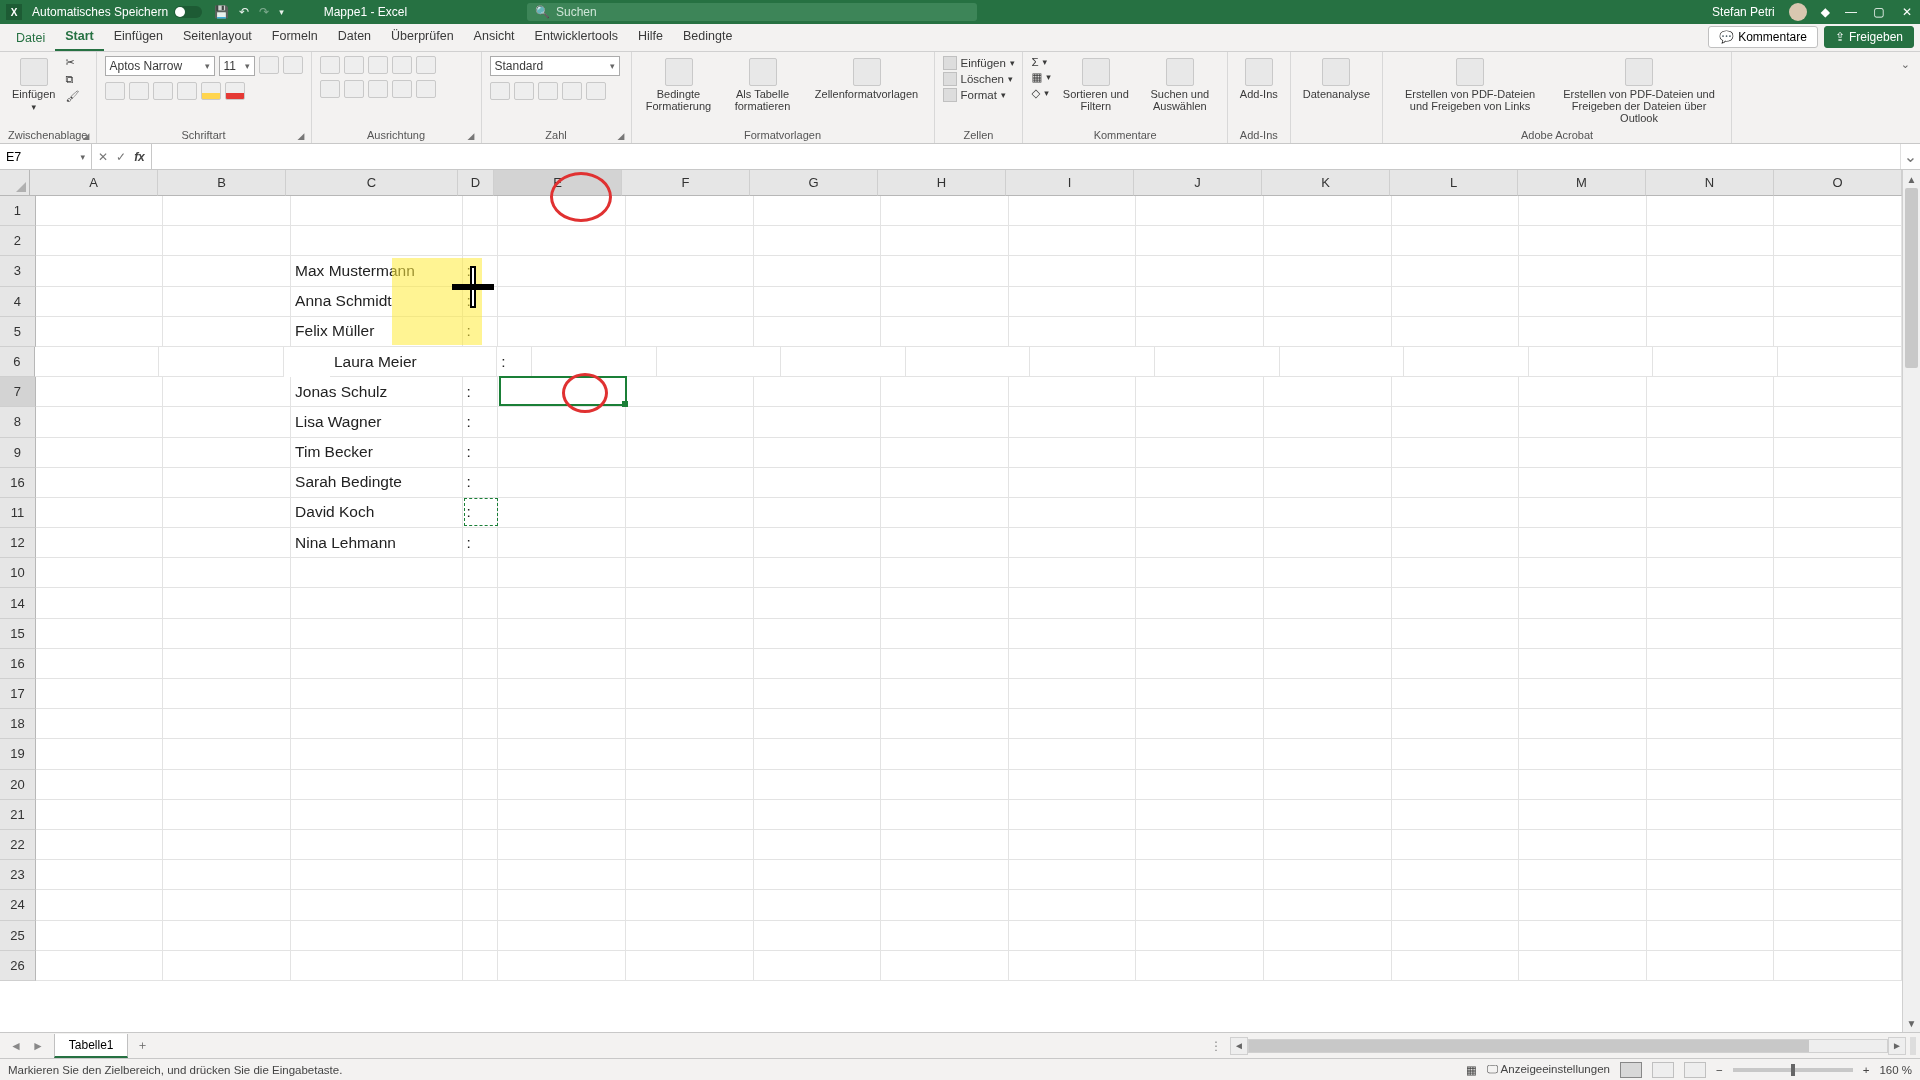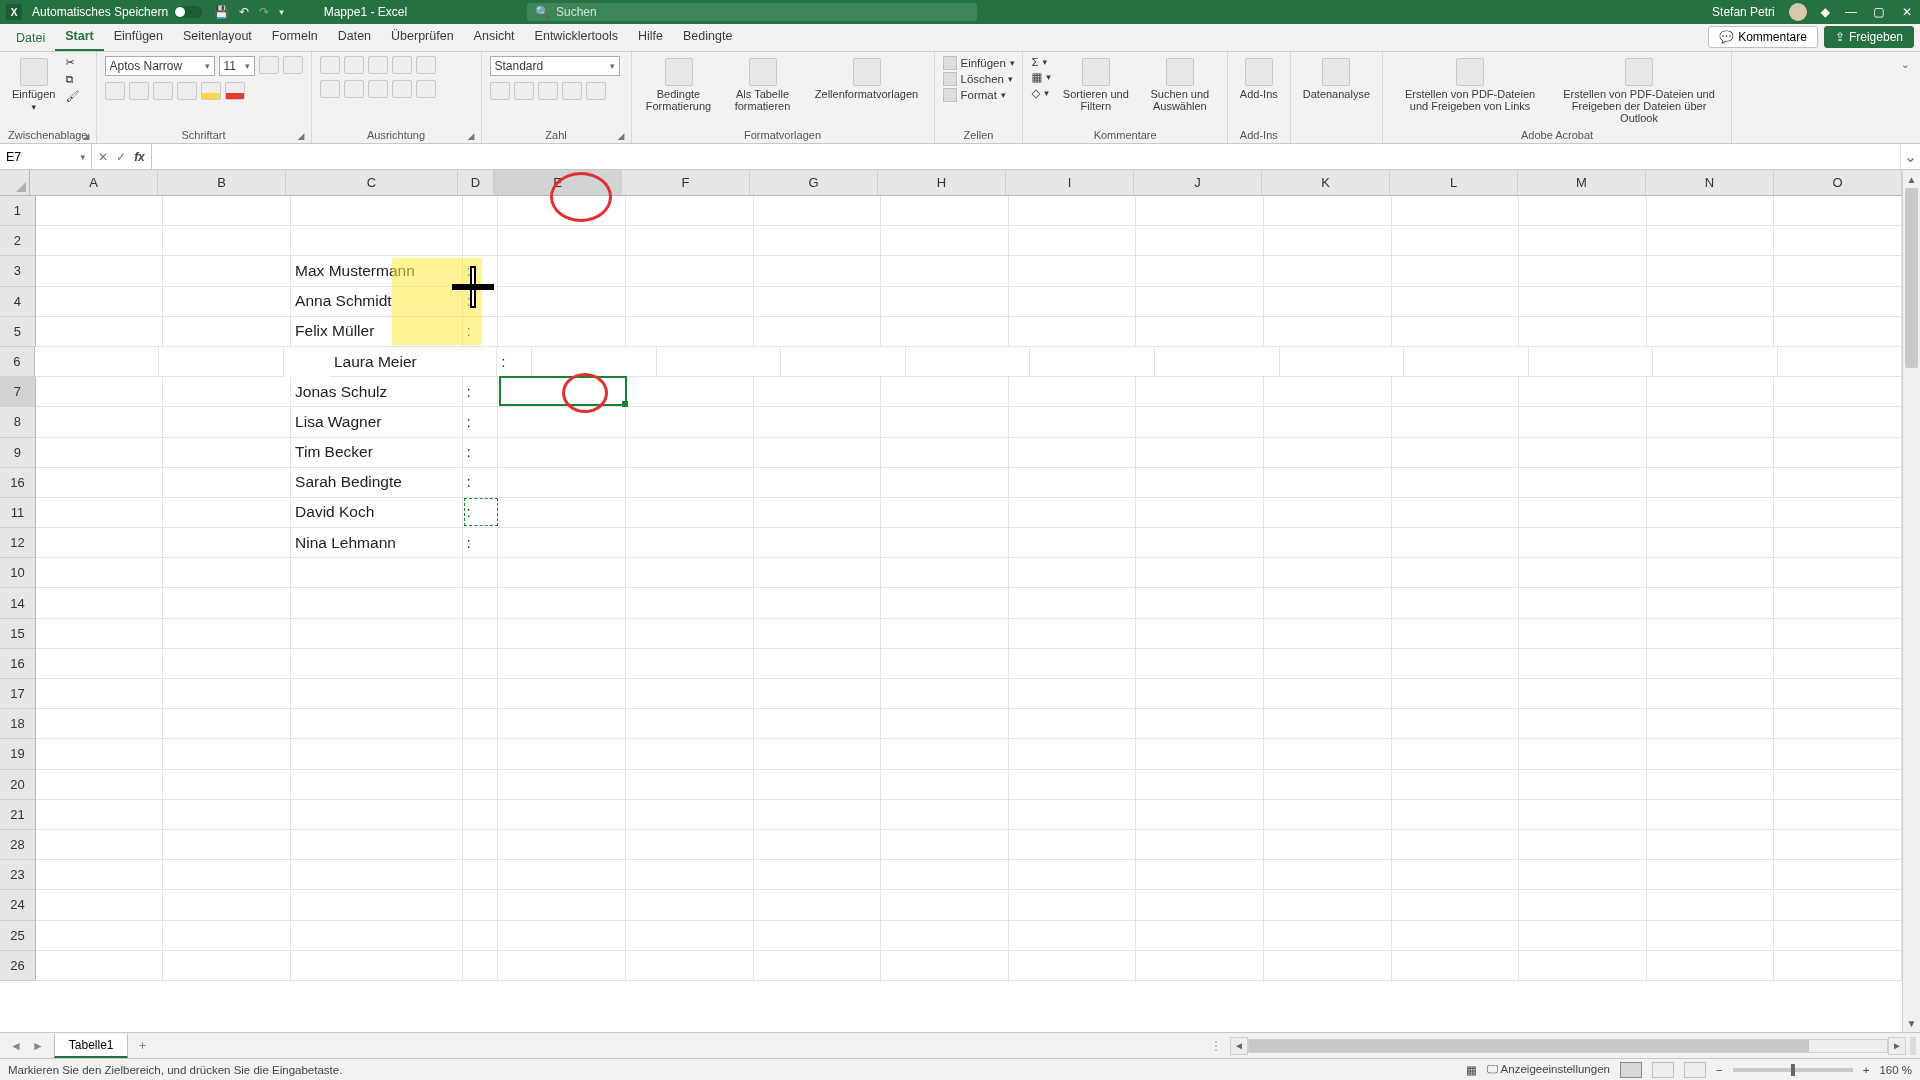--- a/index.html
+++ b/index.html
@@ -759,21 +759,21 @@
           <div class="cell" style="width: 128px;"></div>
           <div class="cell" style="width: 128px;"></div>
           <div class="cell" style="width: 128px;"></div>
           <div class="cell" style="width: 128px;"></div>
           <div class="cell" style="width: 128px;"></div>
           <div class="cell" style="width: 128px;"></div>
           <div class="cell" style="width: 128px;"></div>
           <div class="cell" style="width: 128px;"></div>
         </div>
         <div class="row">
-          <div class="rh">28</div>
+          <div class="rh">22</div>
           <div class="cell" style="width: 128px;"></div>
           <div class="cell" style="width: 128px;"></div>
           <div class="cell" style="width: 172px;"></div>
           <div class="cell d" style="width: 36px;"></div>
           <div class="cell" style="width: 128px;"></div>
           <div class="cell" style="width: 128px;"></div>
           <div class="cell" style="width: 128px;"></div>
           <div class="cell" style="width: 128px;"></div>
           <div class="cell" style="width: 128px;"></div>
           <div class="cell" style="width: 128px;"></div>

